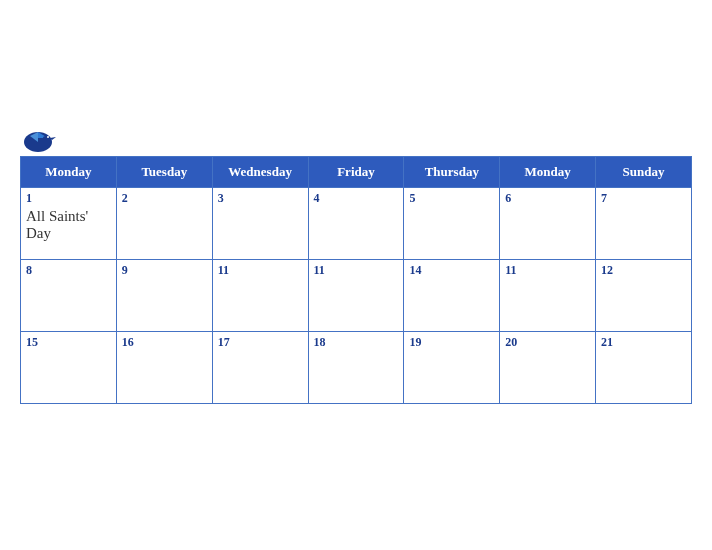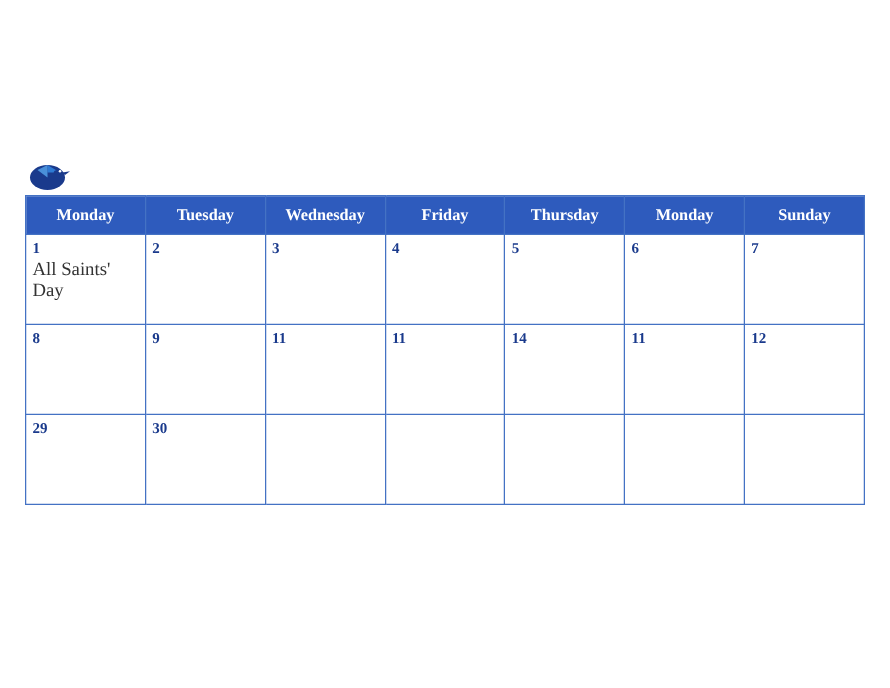--- a/index.html
+++ b/index.html
@@ -177,26 +177,36 @@
           </td>
           <td>
             <span class="day-number">11</span>
           </td>
           <td>
             <span class="day-number">12</span>
           </td>
         </tr>
         <tr>
           <td>
-            <span class="day-number">29</span>
-          </td>
-          <td>
-            <span class="day-number">30</span>
-          </td>
-          <td class="empty-cell"></td>
-          <td class="empty-cell"></td>
-          <td class="empty-cell"></td>
-          <td class="empty-cell"></td>
-          <td class="empty-cell"></td>
+            <span class="day-number">15</span>
+          </td>
+          <td>
+            <span class="day-number">16</span>
+          </td>
+          <td>
+            <span class="day-number">17</span>
+          </td>
+          <td>
+            <span class="day-number">18</span>
+          </td>
+          <td>
+            <span class="day-number">19</span>
+          </td>
+          <td>
+            <span class="day-number">20</span>
+          </td>
+          <td>
+            <span class="day-number">21</span>
+          </td>
         </tr>
       </tbody>
   </table>
 </div>
 
 </body></html>

